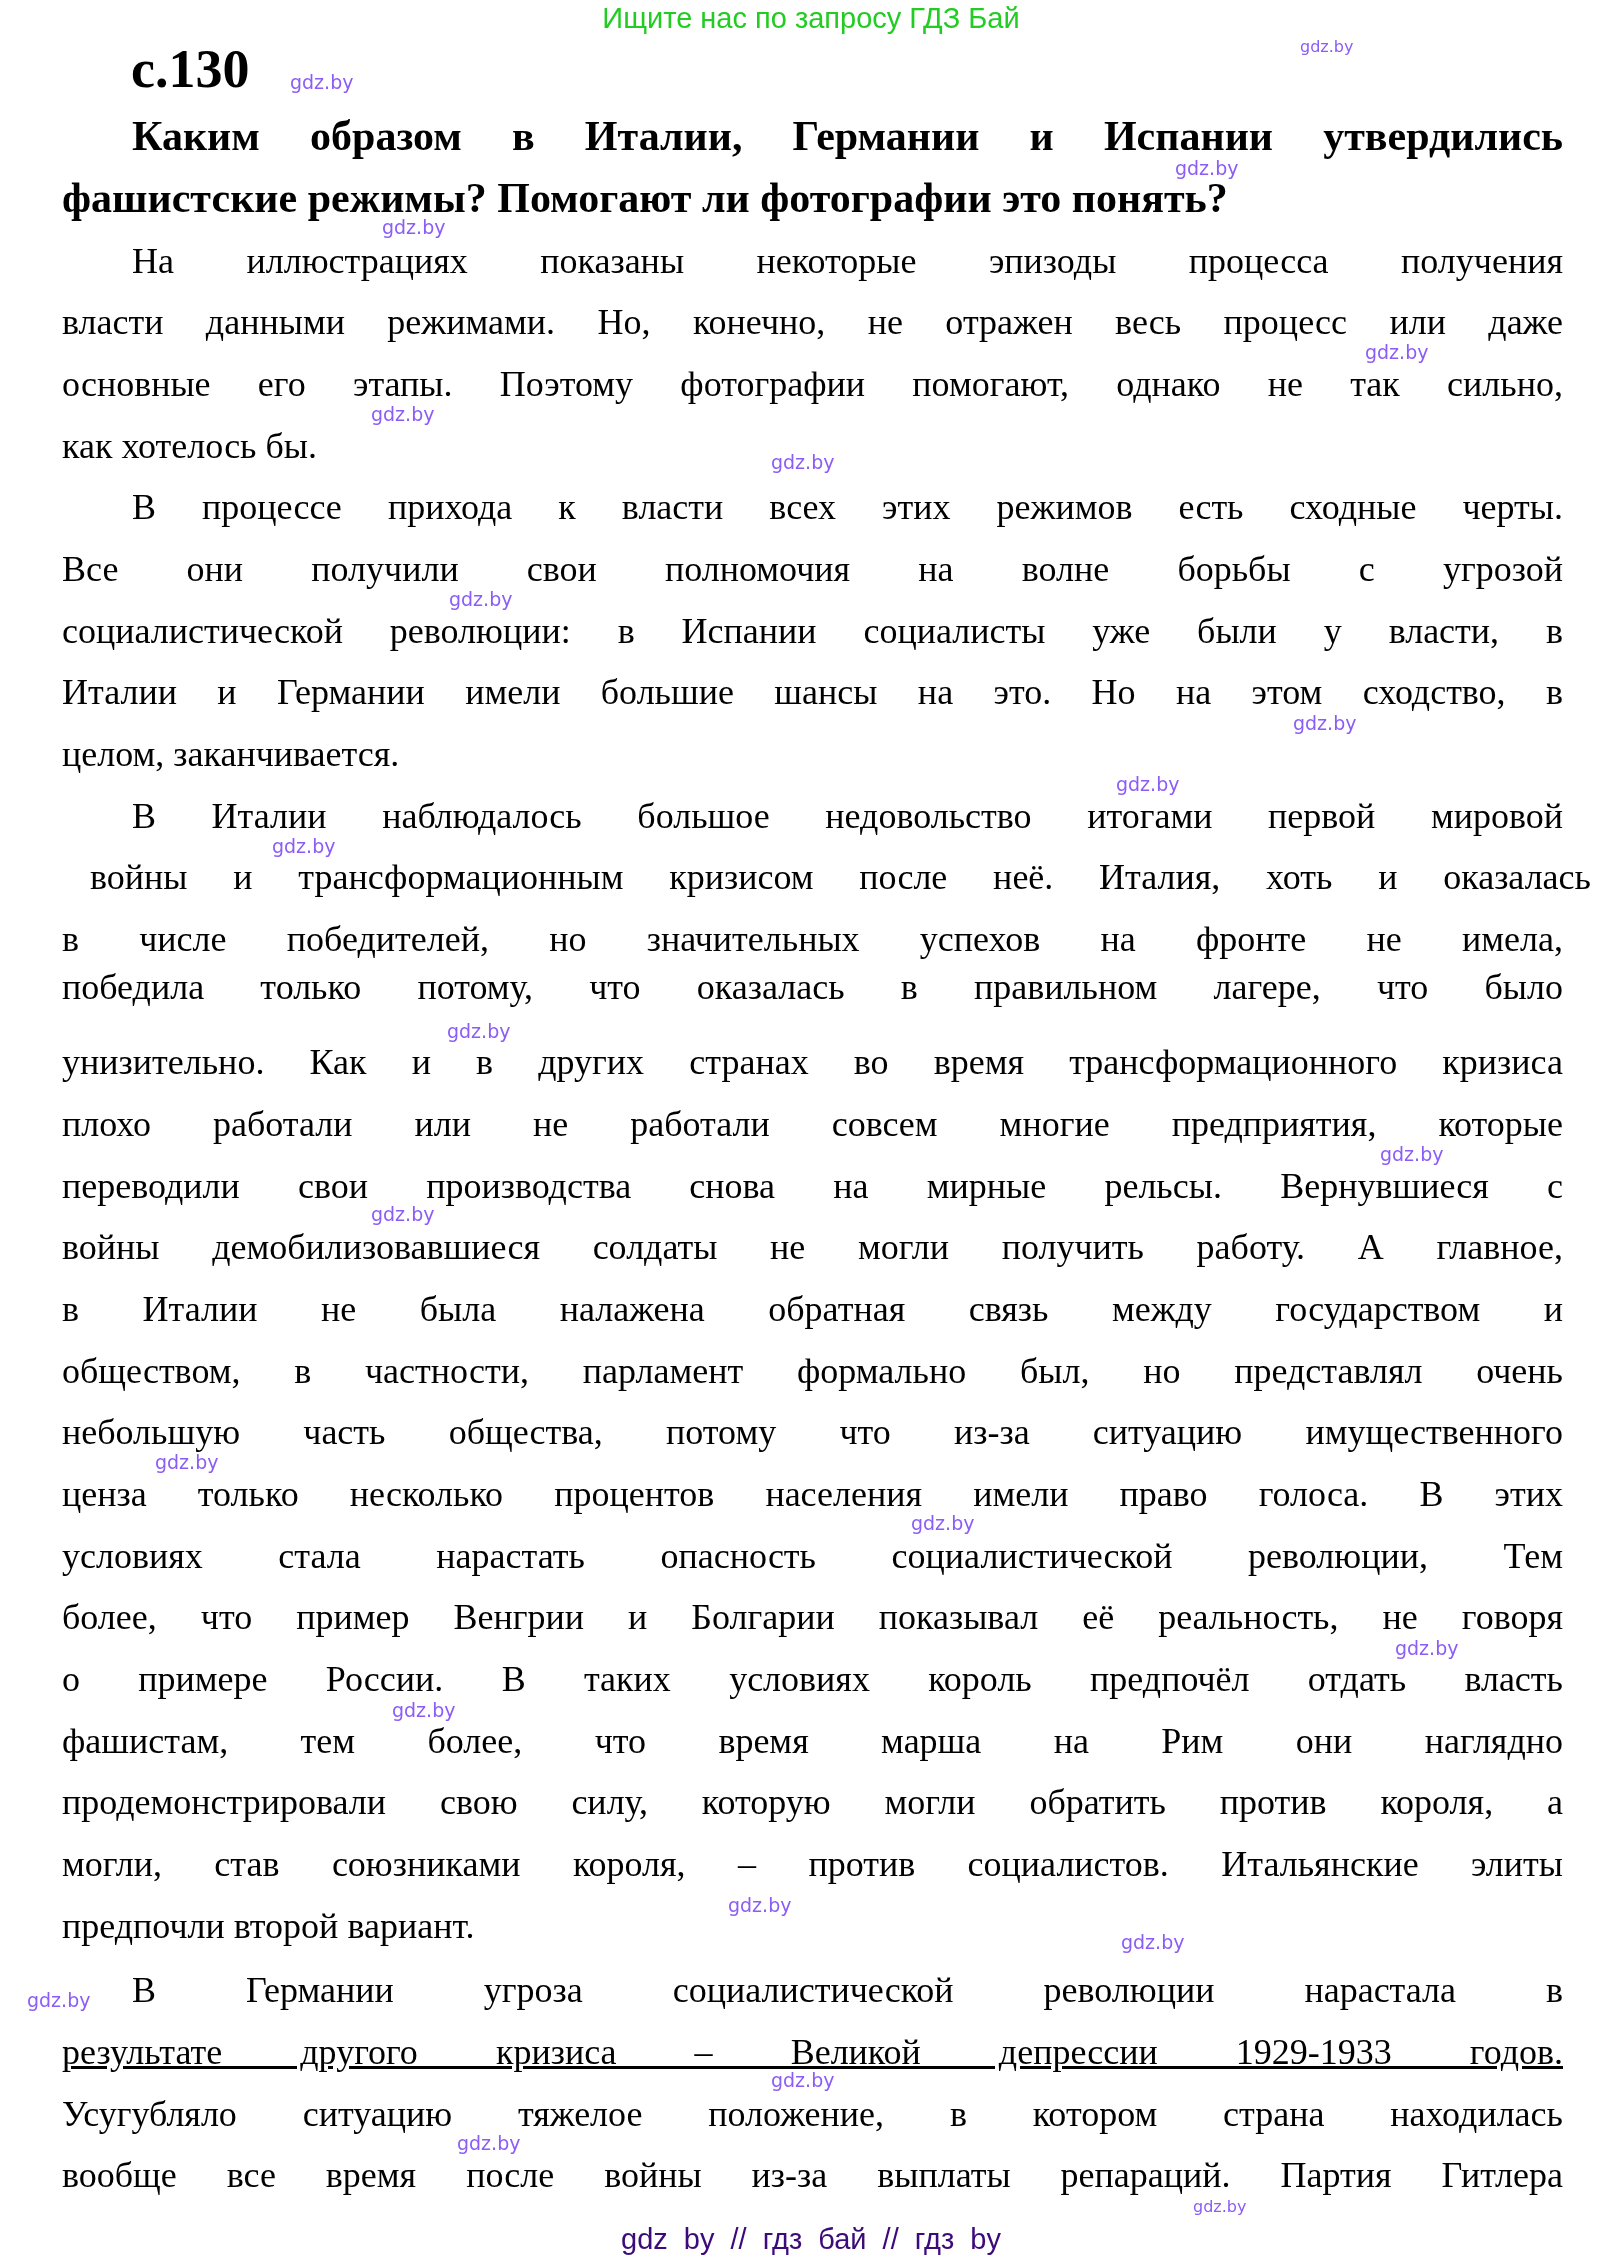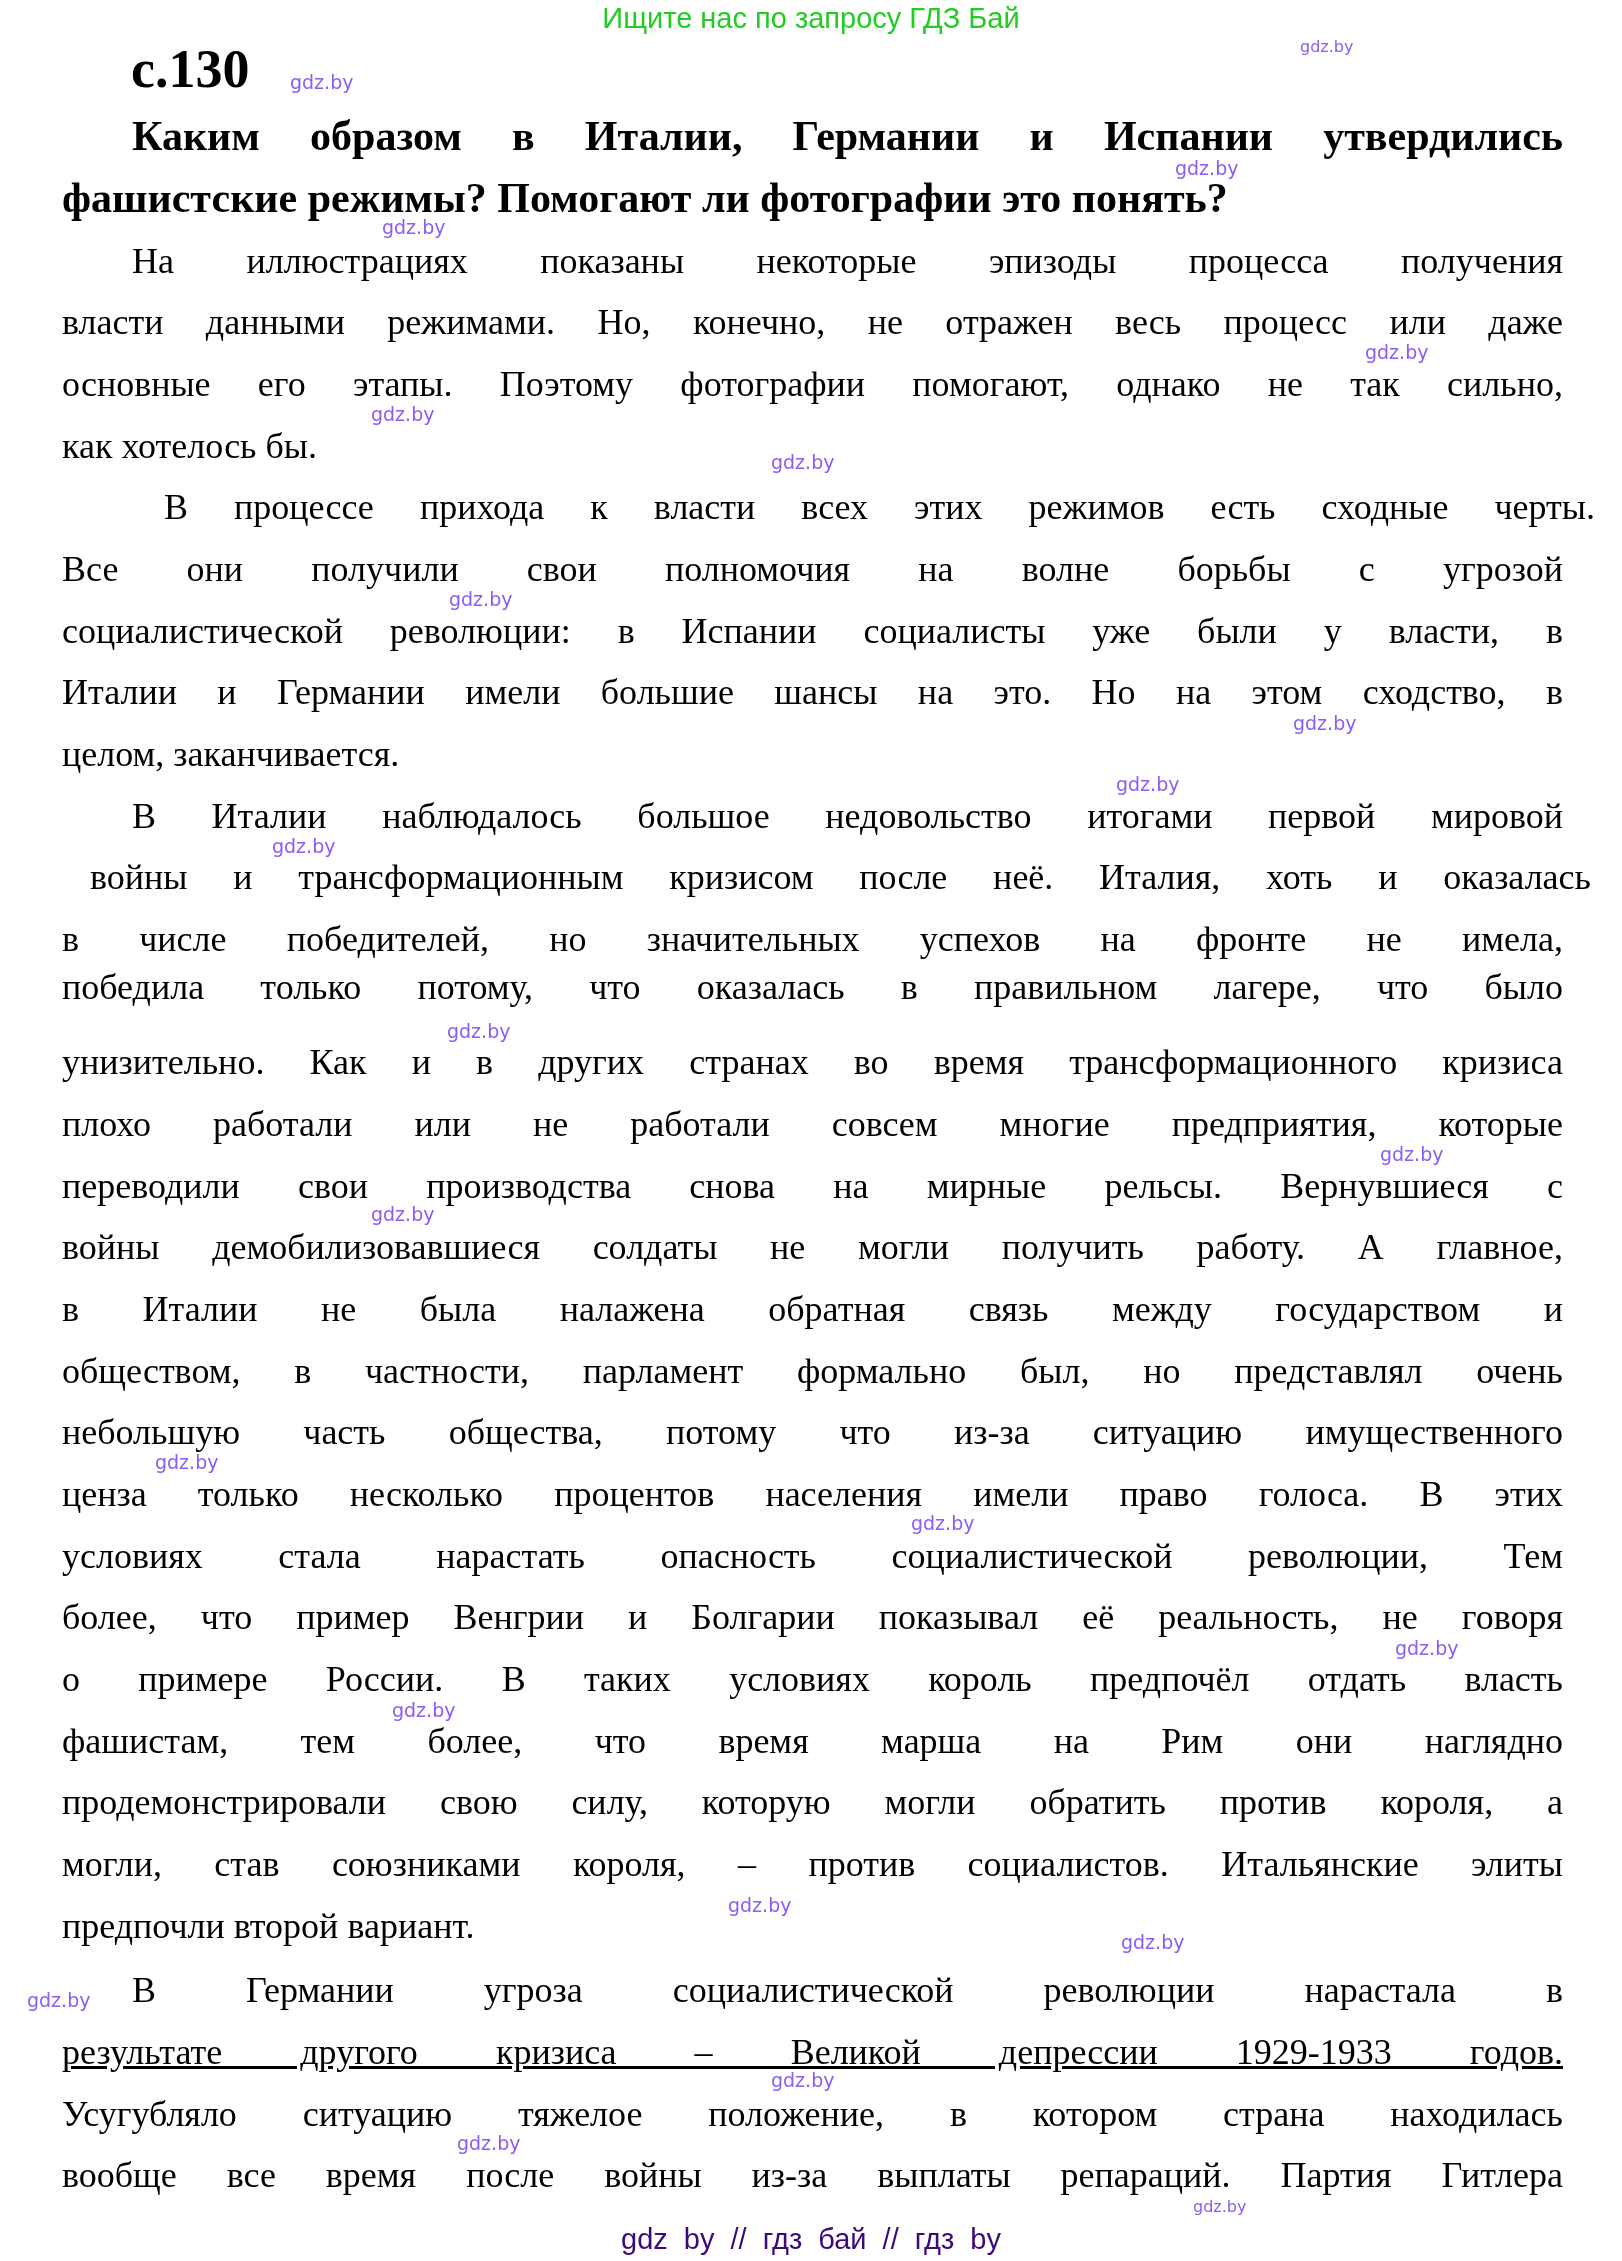--- a/index.html
+++ b/index.html
@@ -48,21 +48,21 @@
 </div>
 
 <div>
   <div class="line indent" style="top:230px;">На иллюстрациях показаны некоторые эпизоды процесса получения</div>
   <div class="line" style="top:291px;">власти данными режимами. Но, конечно, не отражен весь процесс или даже</div>
   <div class="line" style="top:353px;">основные его этапы. Поэтому фотографии помогают, однако не так сильно,</div>
   <div class="line last" style="top:415px;">как хотелось бы.</div>
 </div>
 
 <div>
-  <div class="line indent" style="top:476px;margin-left:32px;">В процессе прихода к власти всех этих режимов есть сходные черты.</div>
+  <div class="line indent" style="top:476px;">В процессе прихода к власти всех этих режимов есть сходные черты.</div>
   <div class="line" style="top:538px;">Все они получили свои полномочия на волне борьбы с угрозой</div>
   <div class="line" style="top:600px;">социалистической революции: в Испании социалисты уже были у власти, в</div>
   <div class="line" style="top:661px;">Италии и Германии имели большие шансы на это. Но на этом сходство, в</div>
   <div class="line last" style="top:723px;">целом, заканчивается.</div>
 </div>
 
 <div>
   <div class="line indent" style="top:785px;">В Италии наблюдалось большое недовольство итогами первой мировой</div>
   <div class="line" style="top:846px;margin-left:28px;">войны и трансформационным кризисом после неё. Италия, хоть и оказалась</div>
   <div class="line" style="top:908px;">в числе победителей, но значительных успехов на фронте не имела,</div>

